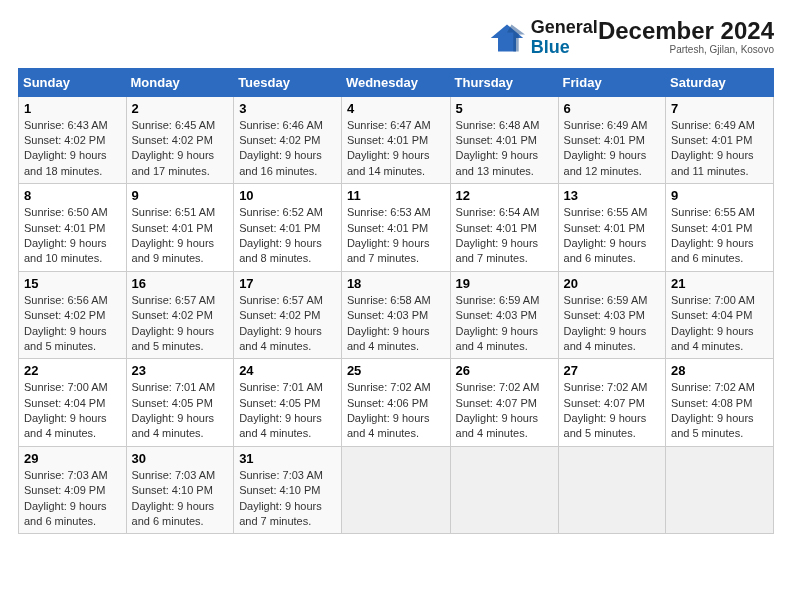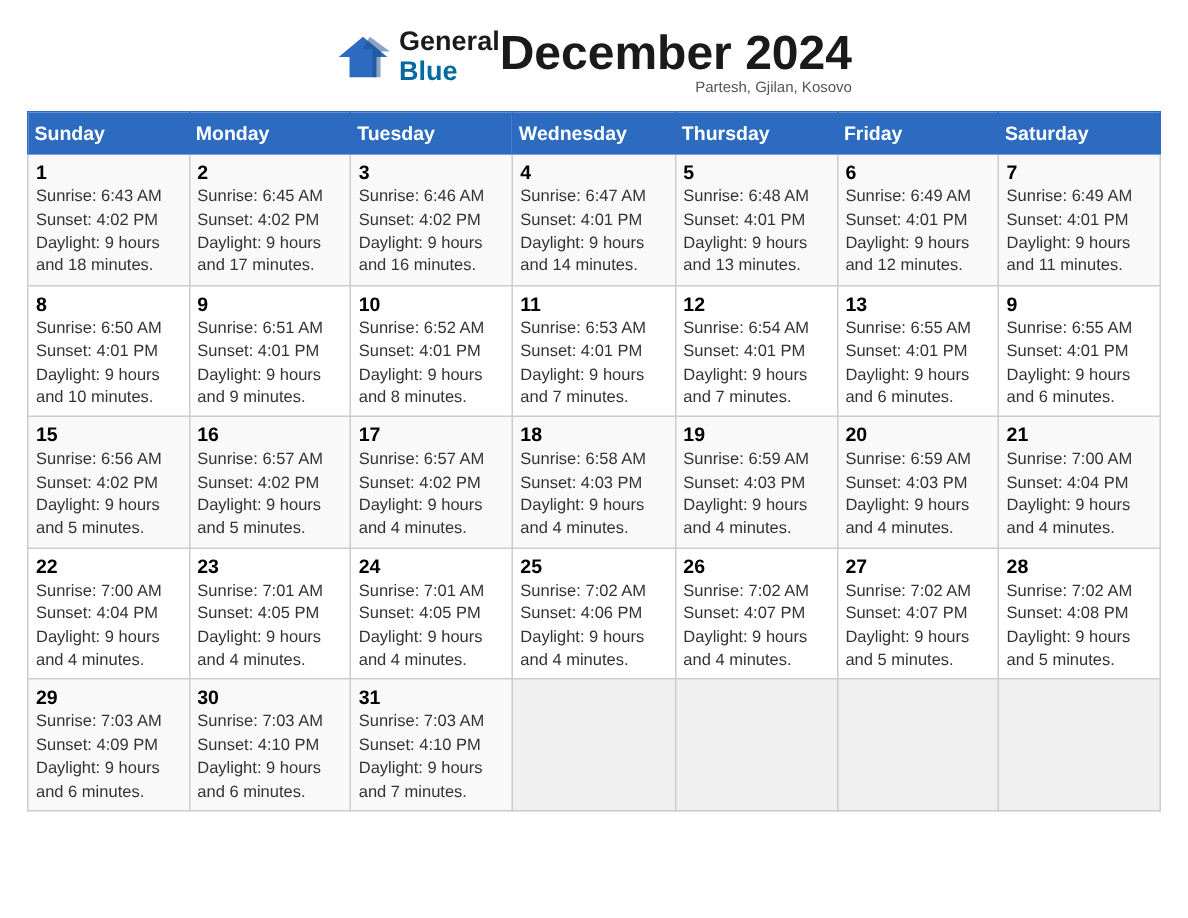--- a/index.html
+++ b/index.html
@@ -9,21 +9,21 @@
       width: 792px;
       height: 612px;
       overflow: hidden;
     }
     .container {
       width: 792px;
       padding: 18px 18px 10px 18px;
     }
     .header {
       display: flex;
-      justify-content: center;
+      justify-content: flex-end;
       align-items: flex-start;
       margin-bottom: 10px;
     }
     .logo {
       display: flex;
       align-items: center;
       gap: 6px;
     }
     .logo-text {
       font-size: 18px;
@@ -35,21 +35,21 @@
       color: #0369a1;
     }
     .logo-icon {
       width: 36px;
       height: 36px;
     }
     .title-block {
       text-align: right;
     }
     .month-title {
-      font-size: 32px;
+      font-size: 24px;
       font-weight: bold;
       color: #1a1a1a;
       line-height: 1.1;
     }
     .subtitle {
       font-size: 10px;
       color: #555;
     }
     table {
       width: 100%;

